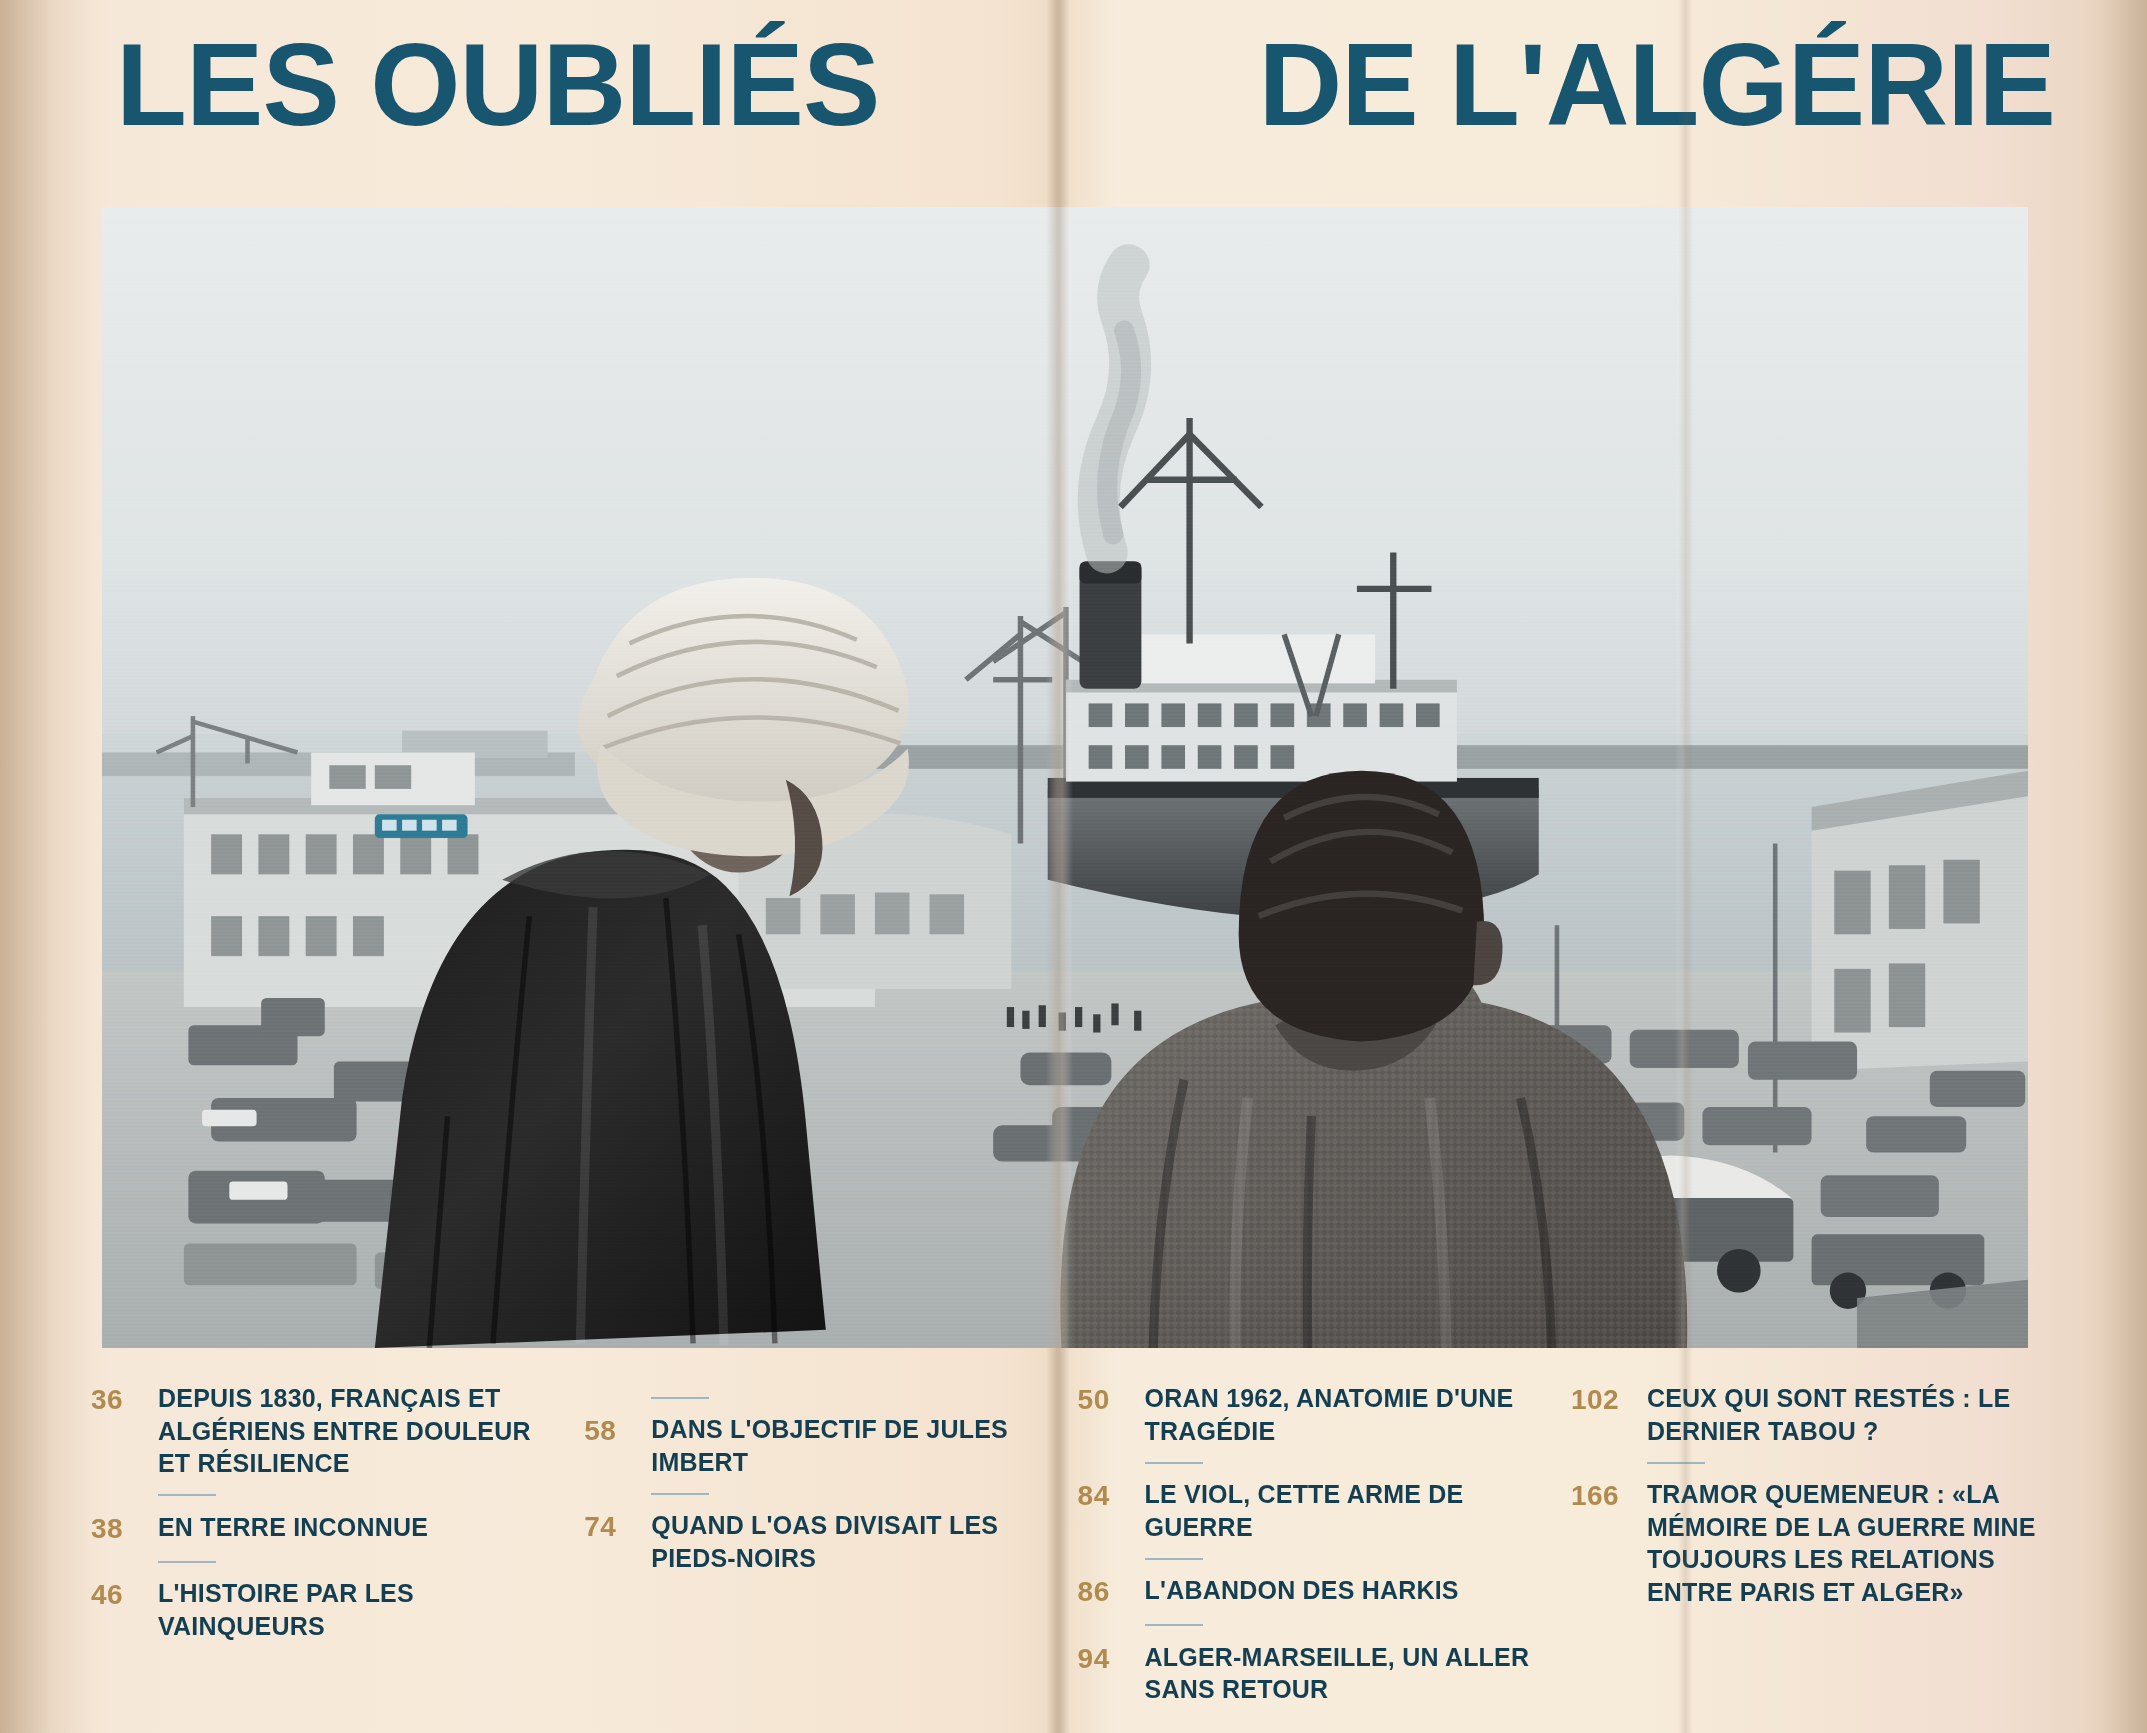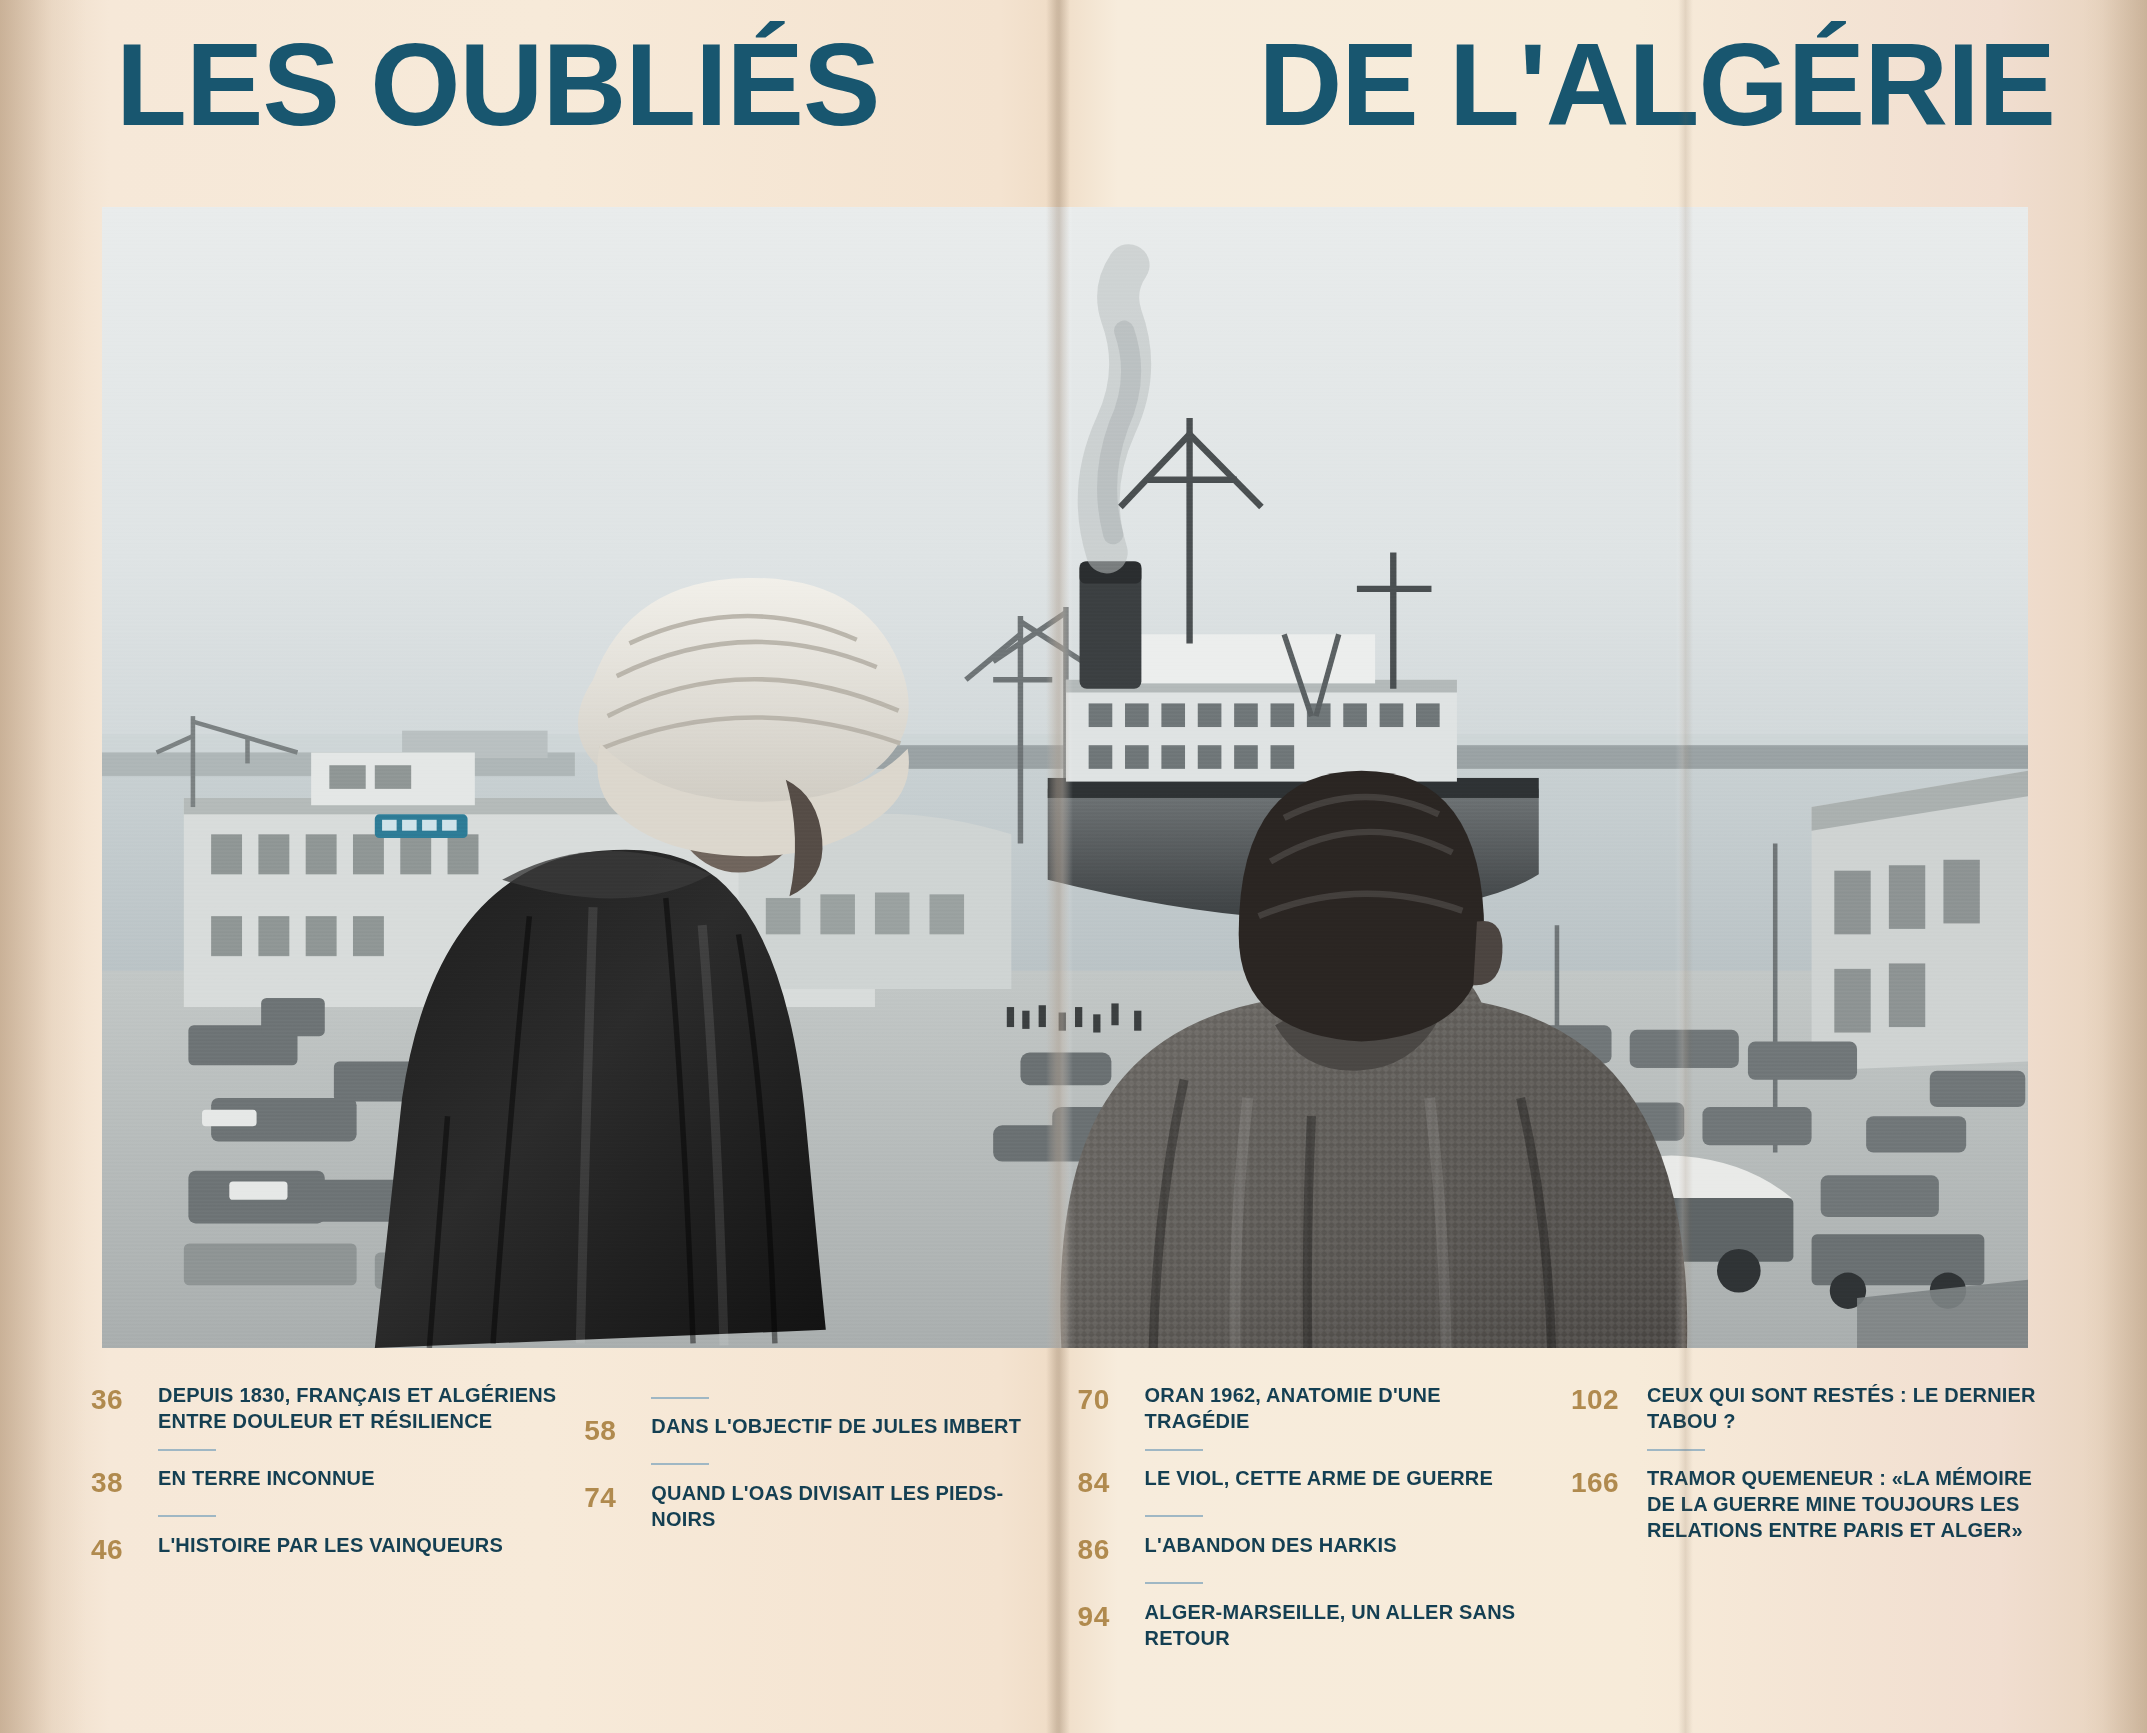--- a/index.html
+++ b/index.html
@@ -134,21 +134,21 @@
     font-weight: bold;
     width: 67px;
     flex: none;
     text-align: left;
     line-height: 1.28;
     letter-spacing: 0.5px;
   }
   .toc-col.c4 .toc-num { width: 76px; }
   .toc-text {
     color: #143f52;
-    font-size: 20px;
+    font-size: 25px;
     font-weight: bold;
     line-height: 1.30;
     letter-spacing: 0.2px;
     text-transform: uppercase;
   }
   .rule {
     height: 0;
     border-top: 2.7px solid #9fb7c4;
     width: 58px;
     margin: 14.5px 0 14.5px 67px;
@@ -490,21 +490,21 @@
       </div>
       <div class="rule"></div>
       <div class="toc-entry">
         <span class="toc-num">74</span>
         <span class="toc-text">QUAND L'OAS DIVISAIT LES PIEDS-NOIRS</span>
       </div>
     </div>
 
     <div class="toc-col c3">
       <div class="toc-entry">
-        <span class="toc-num">70</span>
+        <span class="toc-num">50</span>
         <span class="toc-text">ORAN 1962, ANATOMIE D'UNE TRAGÉDIE</span>
       </div>
       <div class="rule"></div>
       <div class="toc-entry">
         <span class="toc-num">84</span>
         <span class="toc-text">LE VIOL, CETTE ARME DE GUERRE</span>
       </div>
       <div class="rule"></div>
       <div class="toc-entry">
         <span class="toc-num">86</span>

